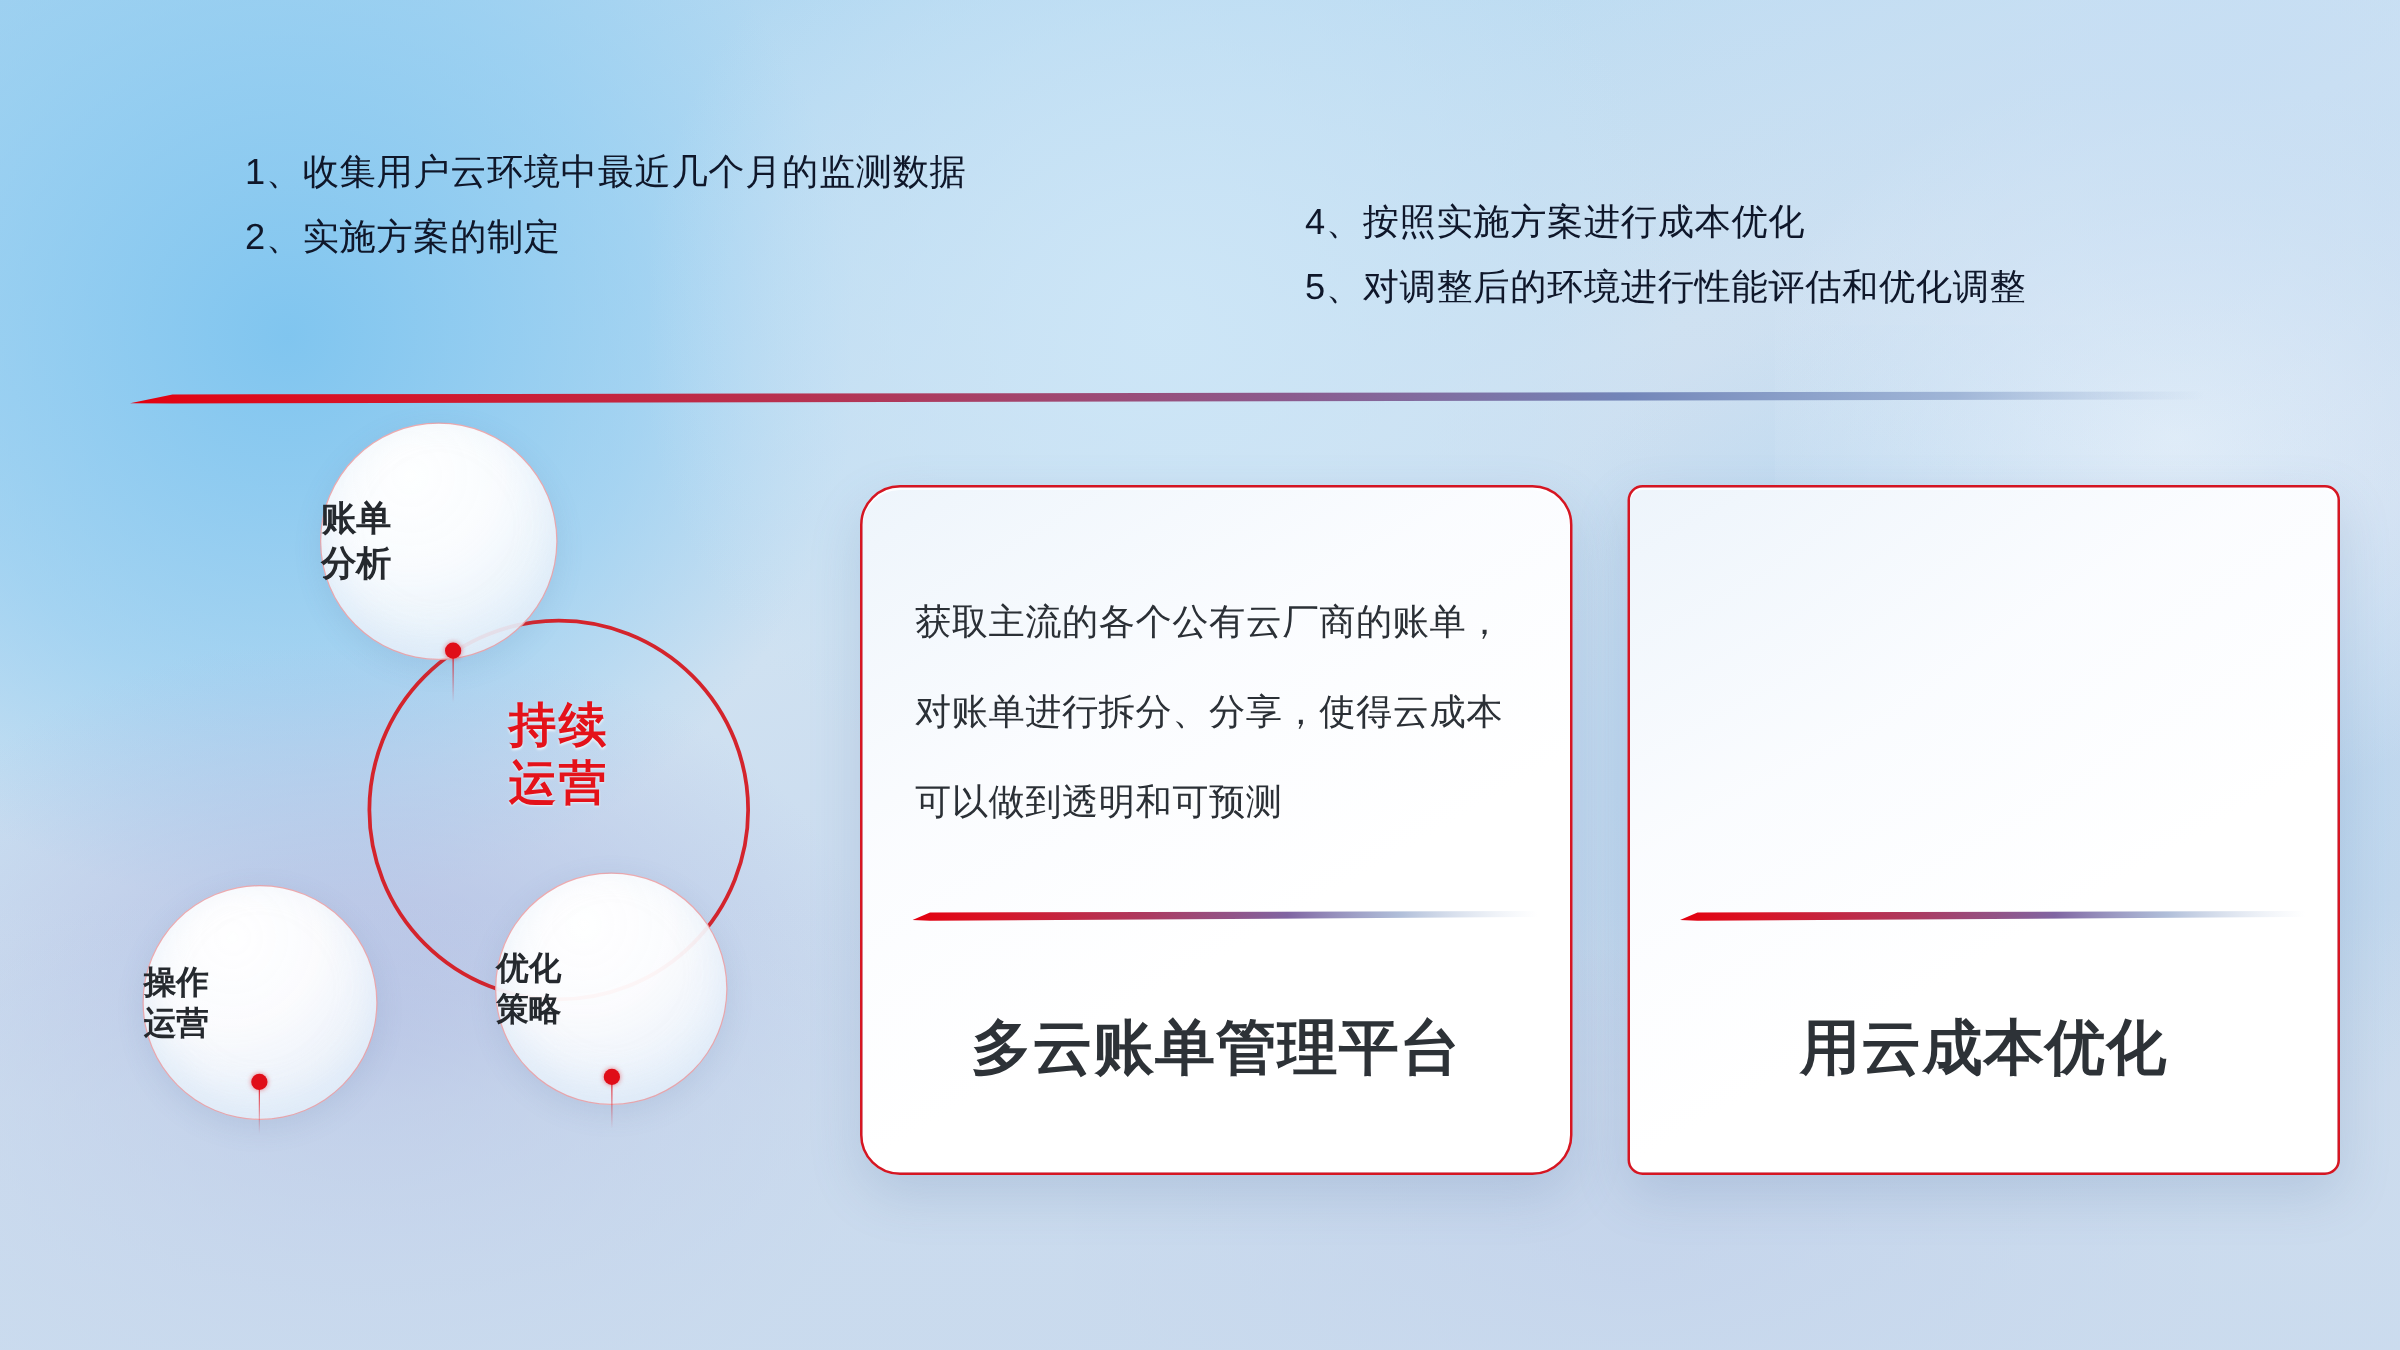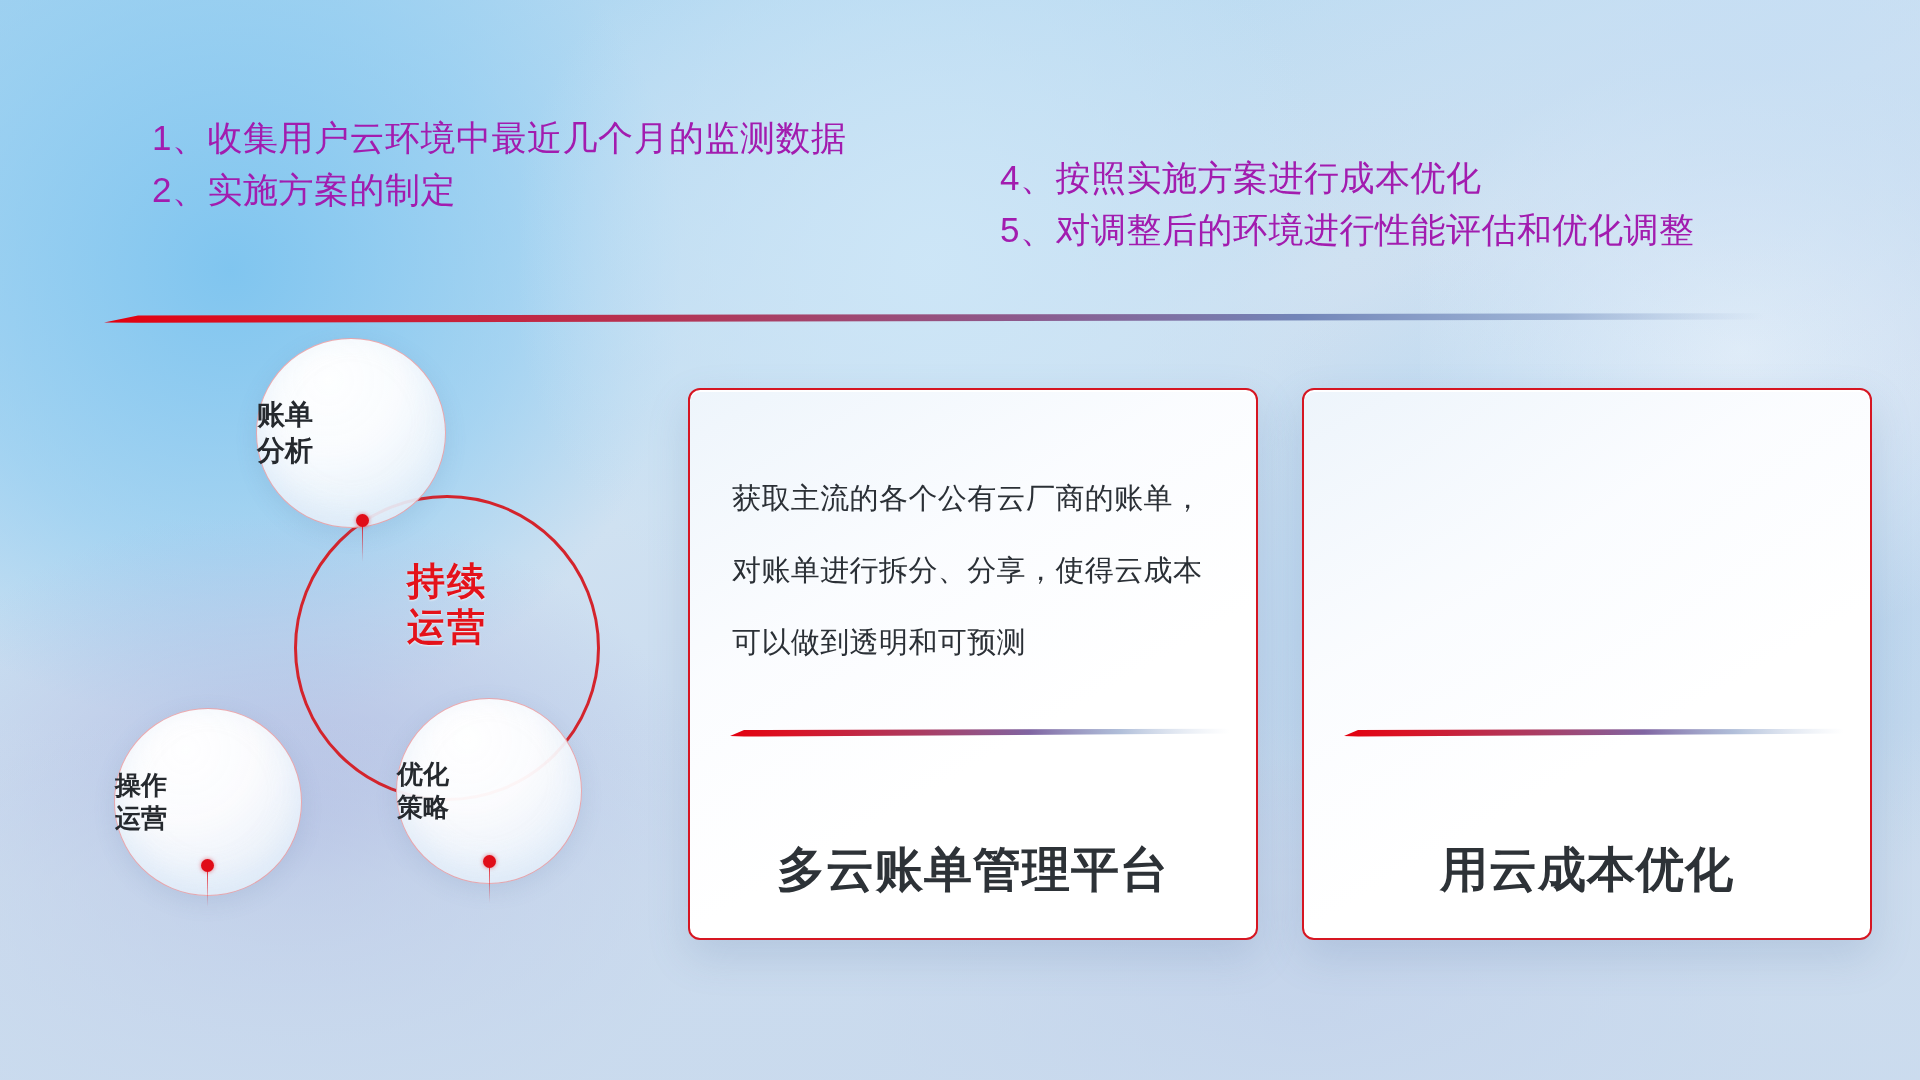--- a/index.html
+++ b/index.html
@@ -50,25 +50,26 @@
     right:0; top:0; width:700px; height:420px;
     background:radial-gradient(ellipse at 80% 10%, rgba(198,222,244,0.8) 0%, rgba(198,222,244,0) 70%);
   }
 
   
   #steps { position:absolute; left:0; top:0; width:1920px; }
   .step-col { position:absolute; }
   #col-left  { left:152px; top:112px; }
   #col-right { left:1000px; top:152px; }
   .step-line {
-    font-size:35px;
+    font-size:29px;
     line-height:52px;
-    color:#a21caf;
+    color:#0f172a;
     white-space:nowrap;
     letter-spacing:0.5px;
+    margin-left:44px;
   }
 
   
   #main-divider { position:absolute; left:104px; top:312px; width:1660px; height:12px; }
 
   
   #diagram { position:absolute; left:96px; top:330px; width:560px; height:620px; }
 
   .ring {
     position:absolute;
@@ -128,40 +129,39 @@
   
   .card {
     position:absolute;
     top:388px; width:570px; height:552px;
     border-radius:12px;
     border:2.5px solid #d61622;
     background:linear-gradient(150deg, rgba(240,246,252,0.94) 0%, rgba(252,253,255,0.97) 34%, #ffffff 62%, #ffffff 100%);
     box-shadow:0 16px 42px rgba(90,120,165,0.2), inset 0 2px 0 rgba(255,255,255,0.9);
     overflow:hidden;
   }
-  #card-1 { left:688px; }
+  #card-1 { left:688px;border-radius:32px; }
   #card-2 { left:1302px; }
 
   .card-body {
     position:absolute; left:42px; right:28px; top:72px;
     font-size:29px;
     line-height:72px;
     color:#2b3036;
     letter-spacing:0.4px;
   }
   .card-rule {
     position:absolute; left:40px; right:30px; top:338px; height:9px;
   }
   .card-title {
     position:absolute; left:0; right:0; top:416px;
     text-align:center;
     font-size:48px; font-weight:bold;
     color:#2d3237;
     letter-spacing:1px;
-    margin-top:32px;
   }
 </style>
 </head>
 <body>
 
 <div id="bg">
   <div class="bgl" id="bg-base"></div>
   <div class="bgl" id="bg-blue-left"></div>
   <div class="bgl" id="bg-blue-mid"></div>
   <div class="bgl" id="bg-cyan-r"></div>

